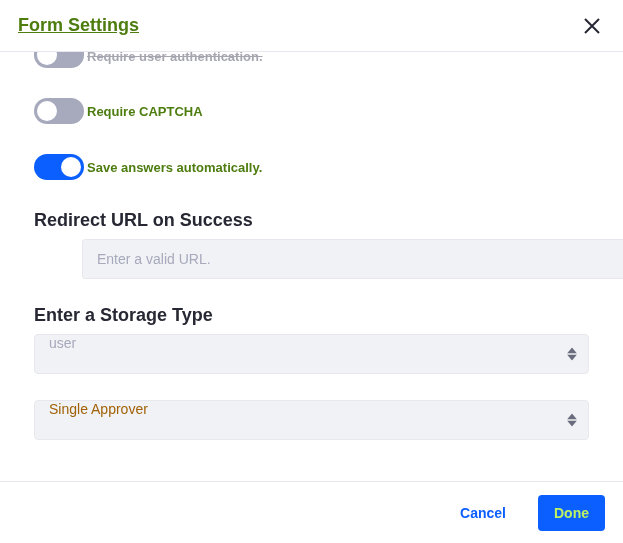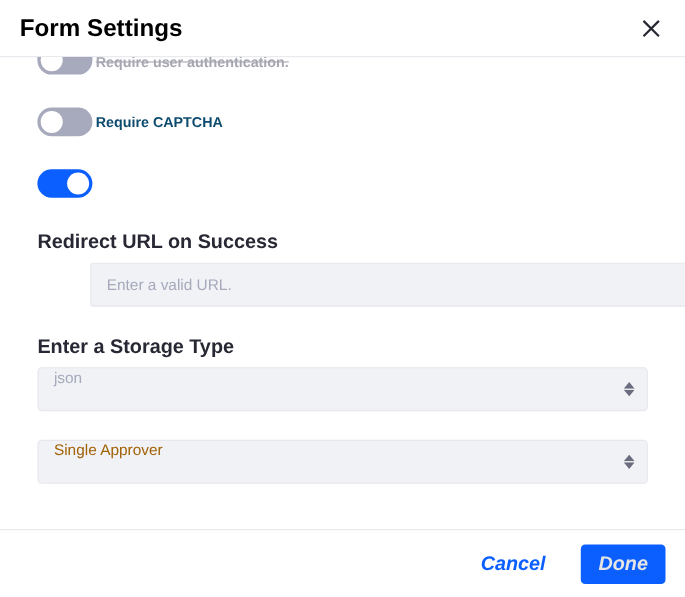--- a/index.html
+++ b/index.html
@@ -14,23 +14,24 @@
     }
     .header {
       display: flex;
       align-items: center;
       justify-content: space-between;
       padding: 12px 18px;
       border-bottom: 1px solid #e7e7ed;
       height: 52px;
     }
     .header h1 {
-      font-size: 22px;
+      font-size: 18px;
       font-weight: 700;
-      color: #000000;
+      color: #4d7c0f;
+      text-decoration: underline;
     }
     .close-btn {
       background: none;
       border: none;
       cursor: pointer;
       padding: 4px;
       display: flex;
       align-items: center;
       justify-content: center;
     }
@@ -67,21 +68,21 @@
       border-radius: 50%;
       background: #fff;
       top: 3px;
       transition: left 0.2s;
     }
     .toggle.off .toggle-knob { left: 3px; }
     .toggle.on .toggle-knob { left: 27px; }
     .toggle-label {
       font-size: 13px;
       font-weight: 600;
-      color: #0c4a6e;
+      color: #4d7c0f;
     }
     .toggle-row.partial .toggle {
       height: 16px;
       border-radius: 0 0 13px 13px;
       overflow: hidden;
     }
     .toggle-row.partial .toggle-knob {
       top: -7px;
     }
     .toggle-row.partial .toggle-label {
@@ -148,33 +149,32 @@
       align-items: center;
       justify-content: flex-end;
       gap: 16px;
       padding: 0 18px;
       background: #fff;
     }
     .btn {
       height: 36px;
       padding: 0 16px;
       border-radius: 4px;
-      font-size: 18px;
+      font-size: 14px;
       font-weight: 600;
       cursor: pointer;
       border: none;
-      font-style: italic;
     }
     .btn-link {
       background: none;
       color: #0b5fff;
     }
     .btn-primary {
       background: #0b5fff;
-      color: #e5e5e5;
+      color: #bef264;
     }
   </style>
 </head>
 <body>
 
 <div class="header">
   <h1>Form Settings</h1>
   <button class="close-btn">
     <svg viewBox="0 0 18 18" fill="none">
         <path d="M2 2 L16 16 M16 2 L2 16"></path>
@@ -195,31 +195,32 @@
     <div class="toggle off">
       <div class="toggle-knob"></div>
     </div>
     <span class="toggle-label">Require CAPTCHA</span>
   </div>
 
   <div class="toggle-row">
     <div class="toggle on">
       <div class="toggle-knob"></div>
     </div>
+    <span class="toggle-label">Save answers automatically.</span>
   </div>
 
   <div class="field-group">
     <label class="field-label">Redirect URL on Success</label>
     <input type="text" class="text-input" placeholder="Enter a valid URL." style="">
   </div>
 
   <div class="field-group">
     <label class="field-label">Enter a Storage Type</label>
     <div class="select-wrap">
-      <div class="select placeholder">json</div>
+      <div class="select placeholder">user</div>
       <div class="select-caret">
         <svg viewBox="0 0 10 6">
             <path d="M5 0 L10 6 L0 6 Z"></path>
           </svg>
         <svg viewBox="0 0 10 6">
             <path d="M0 0 L10 0 L5 6 Z"></path>
           </svg>
       </div>
     </div>
   </div>

